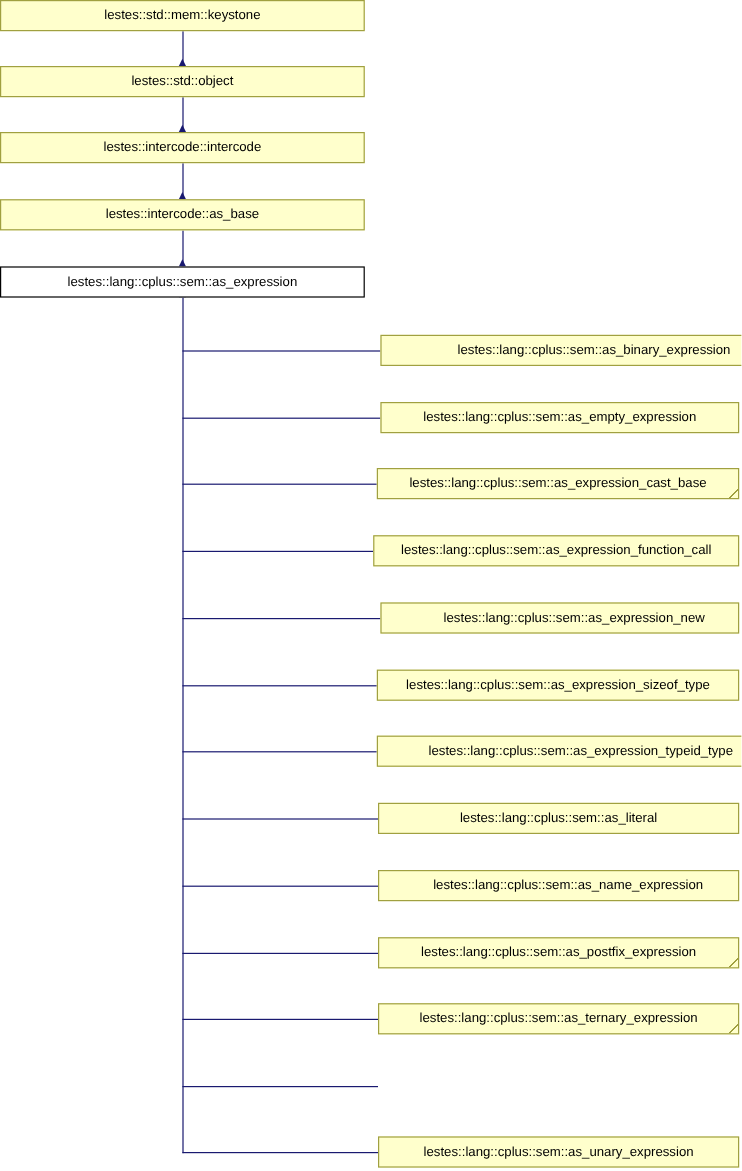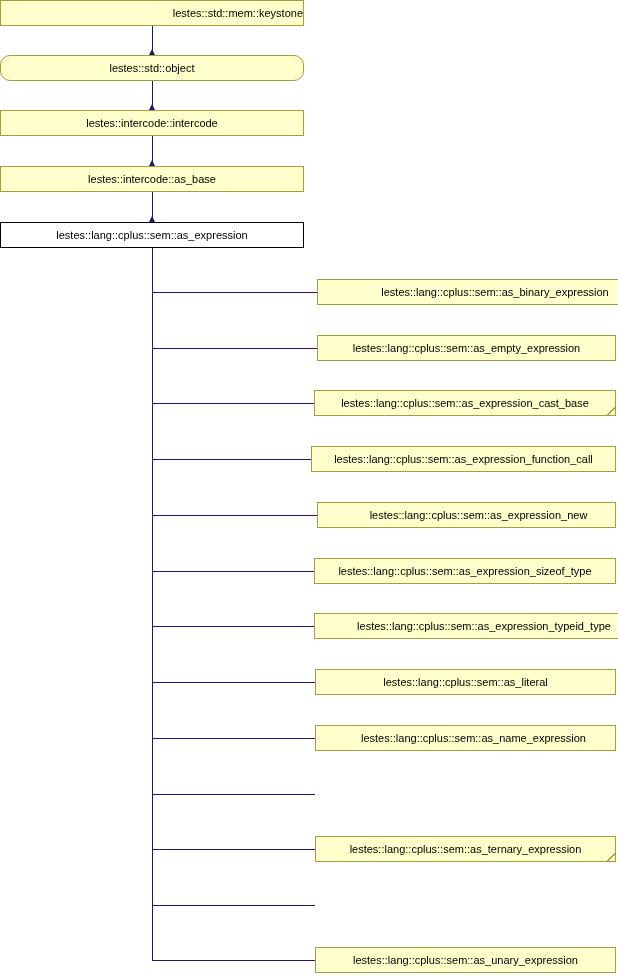--- a/index.html
+++ b/index.html
@@ -88,29 +88,30 @@
     <div class="hline" style="left: 152px; top: 459px; width: 159px;"></div>
     <div class="hline" style="left: 152px; top: 515px; width: 165px;"></div>
     <div class="hline" style="left: 152px; top: 571px; width: 162px;"></div>
     <div class="hline" style="left: 152px; top: 626px; width: 162px;"></div>
     <div class="hline" style="left: 152px; top: 682px; width: 163px;"></div>
     <div class="hline" style="left: 152px; top: 738px; width: 163px;"></div>
     <div class="hline" style="left: 152px; top: 794px; width: 163px;"></div>
     <div class="hline" style="left: 152px; top: 849px; width: 163px;"></div>
     <div class="hline" style="left: 152px; top: 905px; width: 163px;"></div>
     <div class="hline" style="left: 152px; top: 960px; width: 163px;"></div>
-    <div class="node base" style="left: 0px; top: 0px; width: 304px; text-align: right;"><span>lestes::std::mem::keystone</span></div>
-    <div class="node base" style="left: 0px; top: 55px; width: 304px; border-radius: 10px;"><span>lestes::std::object</span></div>
+    <div class="node base" style="left: 0px; top: 0px; width: 304px;"><span>lestes::std::mem::keystone</span></div>
+    <div class="node base" style="left: 0px; top: 55px; width: 304px;"><span>lestes::std::object</span></div>
     <div class="node base" style="left: 0px; top: 110px; width: 304px;"><span>lestes::intercode::intercode</span></div>
     <div class="node current" style="left: 0px; top: 222px; width: 304px;"><span>lestes::lang::cplus::sem::as_expression</span></div>
     <div class="node base" style="left: 0px; top: 166px; width: 304px;"><span>lestes::intercode::as_base</span></div>
     <div class="node base" style="left: 317px; top: 279px; width: 356px;"><span>lestes::lang::cplus::sem::as_binary_expression</span><span class="fold"></span></div>
     <div class="node base" style="left: 317px; top: 335px; width: 299px;"><span>lestes::lang::cplus::sem::as_empty_expression</span></div>
     <div class="node base" style="left: 314px; top: 390px; width: 302px;"><span>lestes::lang::cplus::sem::as_expression_cast_base</span><span class="fold"></span></div>
     <div class="node base" style="left: 311px; top: 446px; width: 305px;"><span>lestes::lang::cplus::sem::as_expression_function_call</span></div>
     <div class="node base" style="left: 317px; top: 502px; width: 299px; padding-left: 24px;"><span>lestes::lang::cplus::sem::as_expression_new</span></div>
     <div class="node base" style="left: 314px; top: 558px; width: 302px;"><span>lestes::lang::cplus::sem::as_expression_sizeof_type</span></div>
     <div class="node base" style="left: 314px; top: 613px; width: 340px;"><span>lestes::lang::cplus::sem::as_expression_typeid_type</span></div>
     <div class="node base" style="left: 315px; top: 669px; width: 301px;"><span>lestes::lang::cplus::sem::as_literal</span></div>
     <div class="node base" style="left: 315px; top: 725px; width: 301px; padding-left: 16px;"><span>lestes::lang::cplus::sem::as_name_expression</span></div>
+    <div class="node base" style="left: 315px; top: 781px; width: 301px;"><span>lestes::lang::cplus::sem::as_postfix_expression</span><span class="fold"></span></div>
     <div class="node base" style="left: 315px; top: 836px; width: 301px;"><span>lestes::lang::cplus::sem::as_ternary_expression</span><span class="fold"></span></div>
     <div class="node base" style="left: 315px; top: 947px; width: 301px;"><span>lestes::lang::cplus::sem::as_unary_expression</span></div>
   </div>
 
 </body></html>

